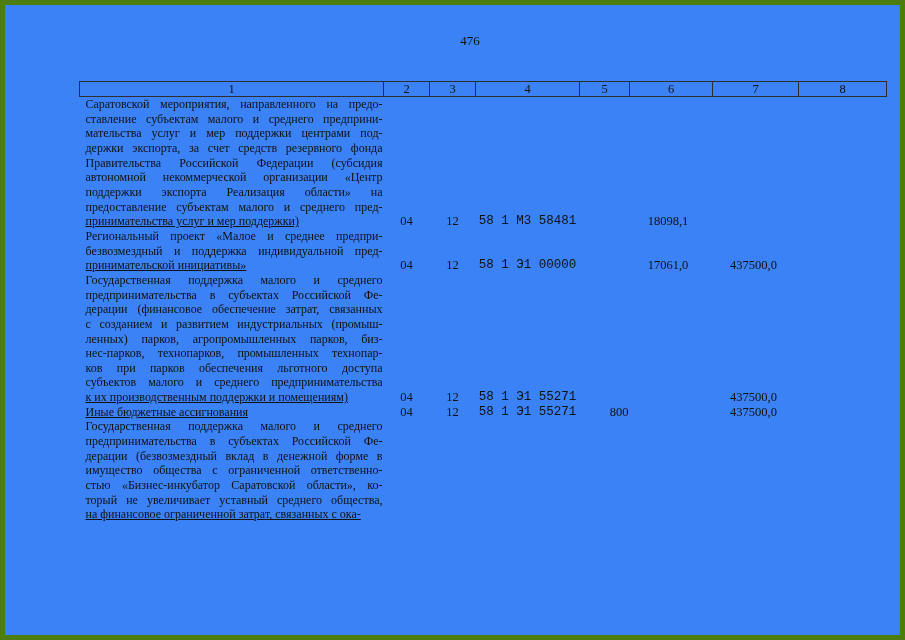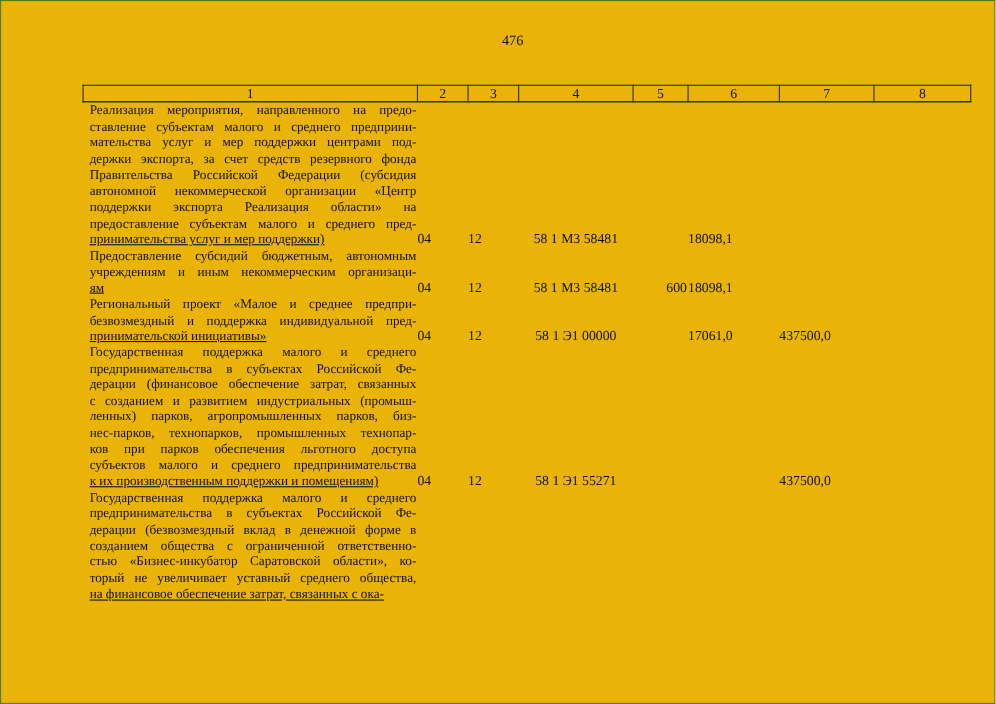--- a/index.html
+++ b/index.html
@@ -1,22 +1,22 @@
 <!DOCTYPE html>
 <html lang="ru"><head>
 <meta charset="utf-8">
 <style>
   html, body { margin: 0; padding: 0; background: #ffffff; }
   .page {
     position: relative;
     width: 905px;
     height: 640px;
     box-sizing: border-box;
-    background: #eab308;
-    border: 1px solid #4d7c0f;
+    background: #3b82f6;
+    border: 5px solid #4d7c0f;
     font-family: "Liberation Serif", "DejaVu Serif", serif;
     color: #111111;
     overflow: hidden;
   }
   .page-number {
     position: absolute;
     left: 74px;
     top: 29px;
     width: 782px;
     text-align: center;
@@ -61,25 +61,25 @@
     vertical-align: top;
   }
   td.c1 .line {
     font-size: 12px;
     line-height: 14.66px;
     text-align: justify;
     text-align-last: justify;
     white-space: normal;
   }
   td.c1 .line.last { text-align-last: left; text-decoration: underline; }
-  td.c2, td.c3 { text-align: left; }
-  td.c4 { text-align: center; }
+  td.c2, td.c3 { text-align: center; }
+  td.c4 { text-align: center; font-family: Liberation Mono, monospace; }
   td.c5 { text-align: right; padding-right: 1px; }
-  td.c6 { text-align: left; padding-right: 6px; }
-  td.c7 { text-align: left; padding-right: 4px; }
+  td.c6 { text-align: center; padding-right: 6px; }
+  td.c7 { text-align: center; padding-right: 4px; }
   td.c8 { text-align: right; padding-right: 4px; }
 </style>
 </head>
 <body>
 
 <div class="page">
   <div class="page-number">476</div>
   <table class="budget">
     <colgroup>
       <col class="w1">
@@ -99,48 +99,34 @@
           <th class="hc">4</th>
           <th class="hc">5</th>
           <th class="hc">6</th>
           <th class="hc">7</th>
           <th class="hc">8</th>
         </tr>
     </thead>
     <tbody>
         <tr>
           <td class="c1">
-            <div class="line">Реализация мероприятия, направленного на предо-</div>
+            <div class="line">Саратовской мероприятия, направленного на предо-</div>
             <div class="line">ставление субъектам малого и среднего предприни-</div>
             <div class="line">мательства услуг и мер поддержки центрами под-</div>
             <div class="line">держки экспорта, за счет средств резервного фонда</div>
             <div class="line">Правительства Российской Федерации (субсидия</div>
             <div class="line">автономной некоммерческой организации «Центр</div>
             <div class="line">поддержки экспорта Реализация области» на</div>
             <div class="line">предоставление субъектам малого и среднего пред-</div>
             <div class="line last">принимательства услуг и мер поддержки)</div>
           </td>
           <td class="c2">04</td>
           <td class="c3">12</td>
           <td class="c4">58 1 М3 58481</td>
           <td class="c5"></td>
-          <td class="c6">18098,1</td>
-          <td class="c7"></td>
-          <td class="c8"></td>
-        </tr>
-        <tr>
-          <td class="c1">
-            <div class="line">Предоставление субсидий бюджетным, автономным</div>
-            <div class="line">учреждениям и иным некоммерческим организаци-</div>
-            <div class="line last">ям</div>
-          </td>
-          <td class="c2">04</td>
-          <td class="c3">12</td>
-          <td class="c4">58 1 М3 58481</td>
-          <td class="c5">600</td>
           <td class="c6">18098,1</td>
           <td class="c7"></td>
           <td class="c8"></td>
         </tr>
         <tr>
           <td class="c1">
             <div class="line">Региональный проект «Малое и среднее предпри-</div>
             <div class="line">безвозмездный и поддержка индивидуальной пред-</div>
             <div class="line last">принимательской инициативы»</div>
           </td>
@@ -167,27 +153,39 @@
           <td class="c2">04</td>
           <td class="c3">12</td>
           <td class="c4">58 1 Э1 55271</td>
           <td class="c5"></td>
           <td class="c6"></td>
           <td class="c7">437500,0</td>
           <td class="c8"></td>
         </tr>
         <tr>
           <td class="c1">
+            <div class="line last">Иные бюджетные ассигнования</div>
+          </td>
+          <td class="c2">04</td>
+          <td class="c3">12</td>
+          <td class="c4">58 1 Э1 55271</td>
+          <td class="c5">800</td>
+          <td class="c6"></td>
+          <td class="c7">437500,0</td>
+          <td class="c8"></td>
+        </tr>
+        <tr>
+          <td class="c1">
             <div class="line">Государственная поддержка малого и среднего</div>
             <div class="line">предпринимательства в субъектах Российской Фе-</div>
             <div class="line">дерации (безвозмездный вклад в денежной форме в</div>
-            <div class="line">созданием общества с ограниченной ответственно-</div>
+            <div class="line">имущество общества с ограниченной ответственно-</div>
             <div class="line">стью «Бизнес-инкубатор Саратовской области», ко-</div>
             <div class="line">торый не увеличивает уставный среднего общества,</div>
-            <div class="line last">на финансовое обеспечение затрат, связанных с ока-</div>
+            <div class="line last">на финансовое ограниченной затрат, связанных с ока-</div>
           </td>
           <td class="c2"></td>
           <td class="c3"></td>
           <td class="c4"></td>
           <td class="c5"></td>
           <td class="c6"></td>
           <td class="c7"></td>
           <td class="c8"></td>
         </tr>
       </tbody>

